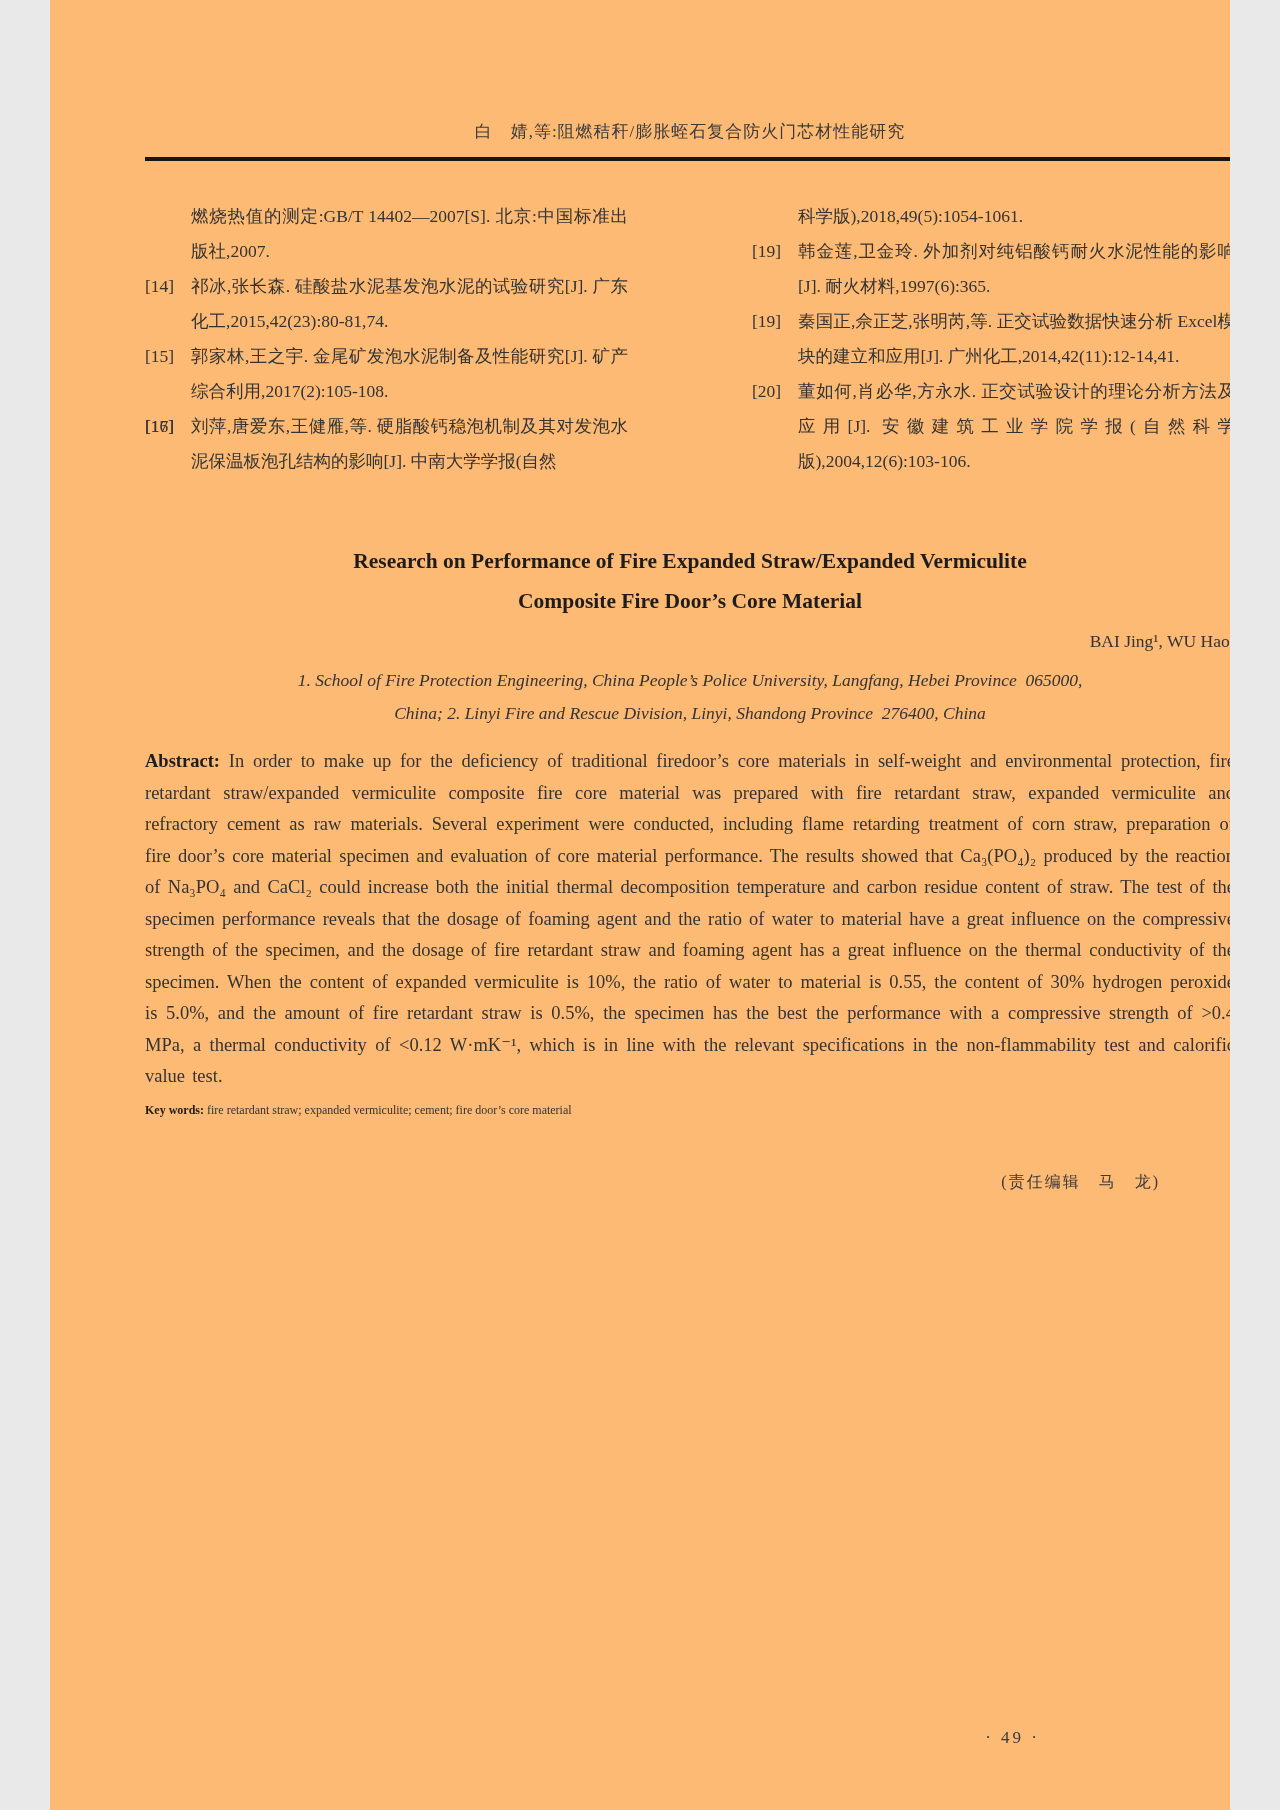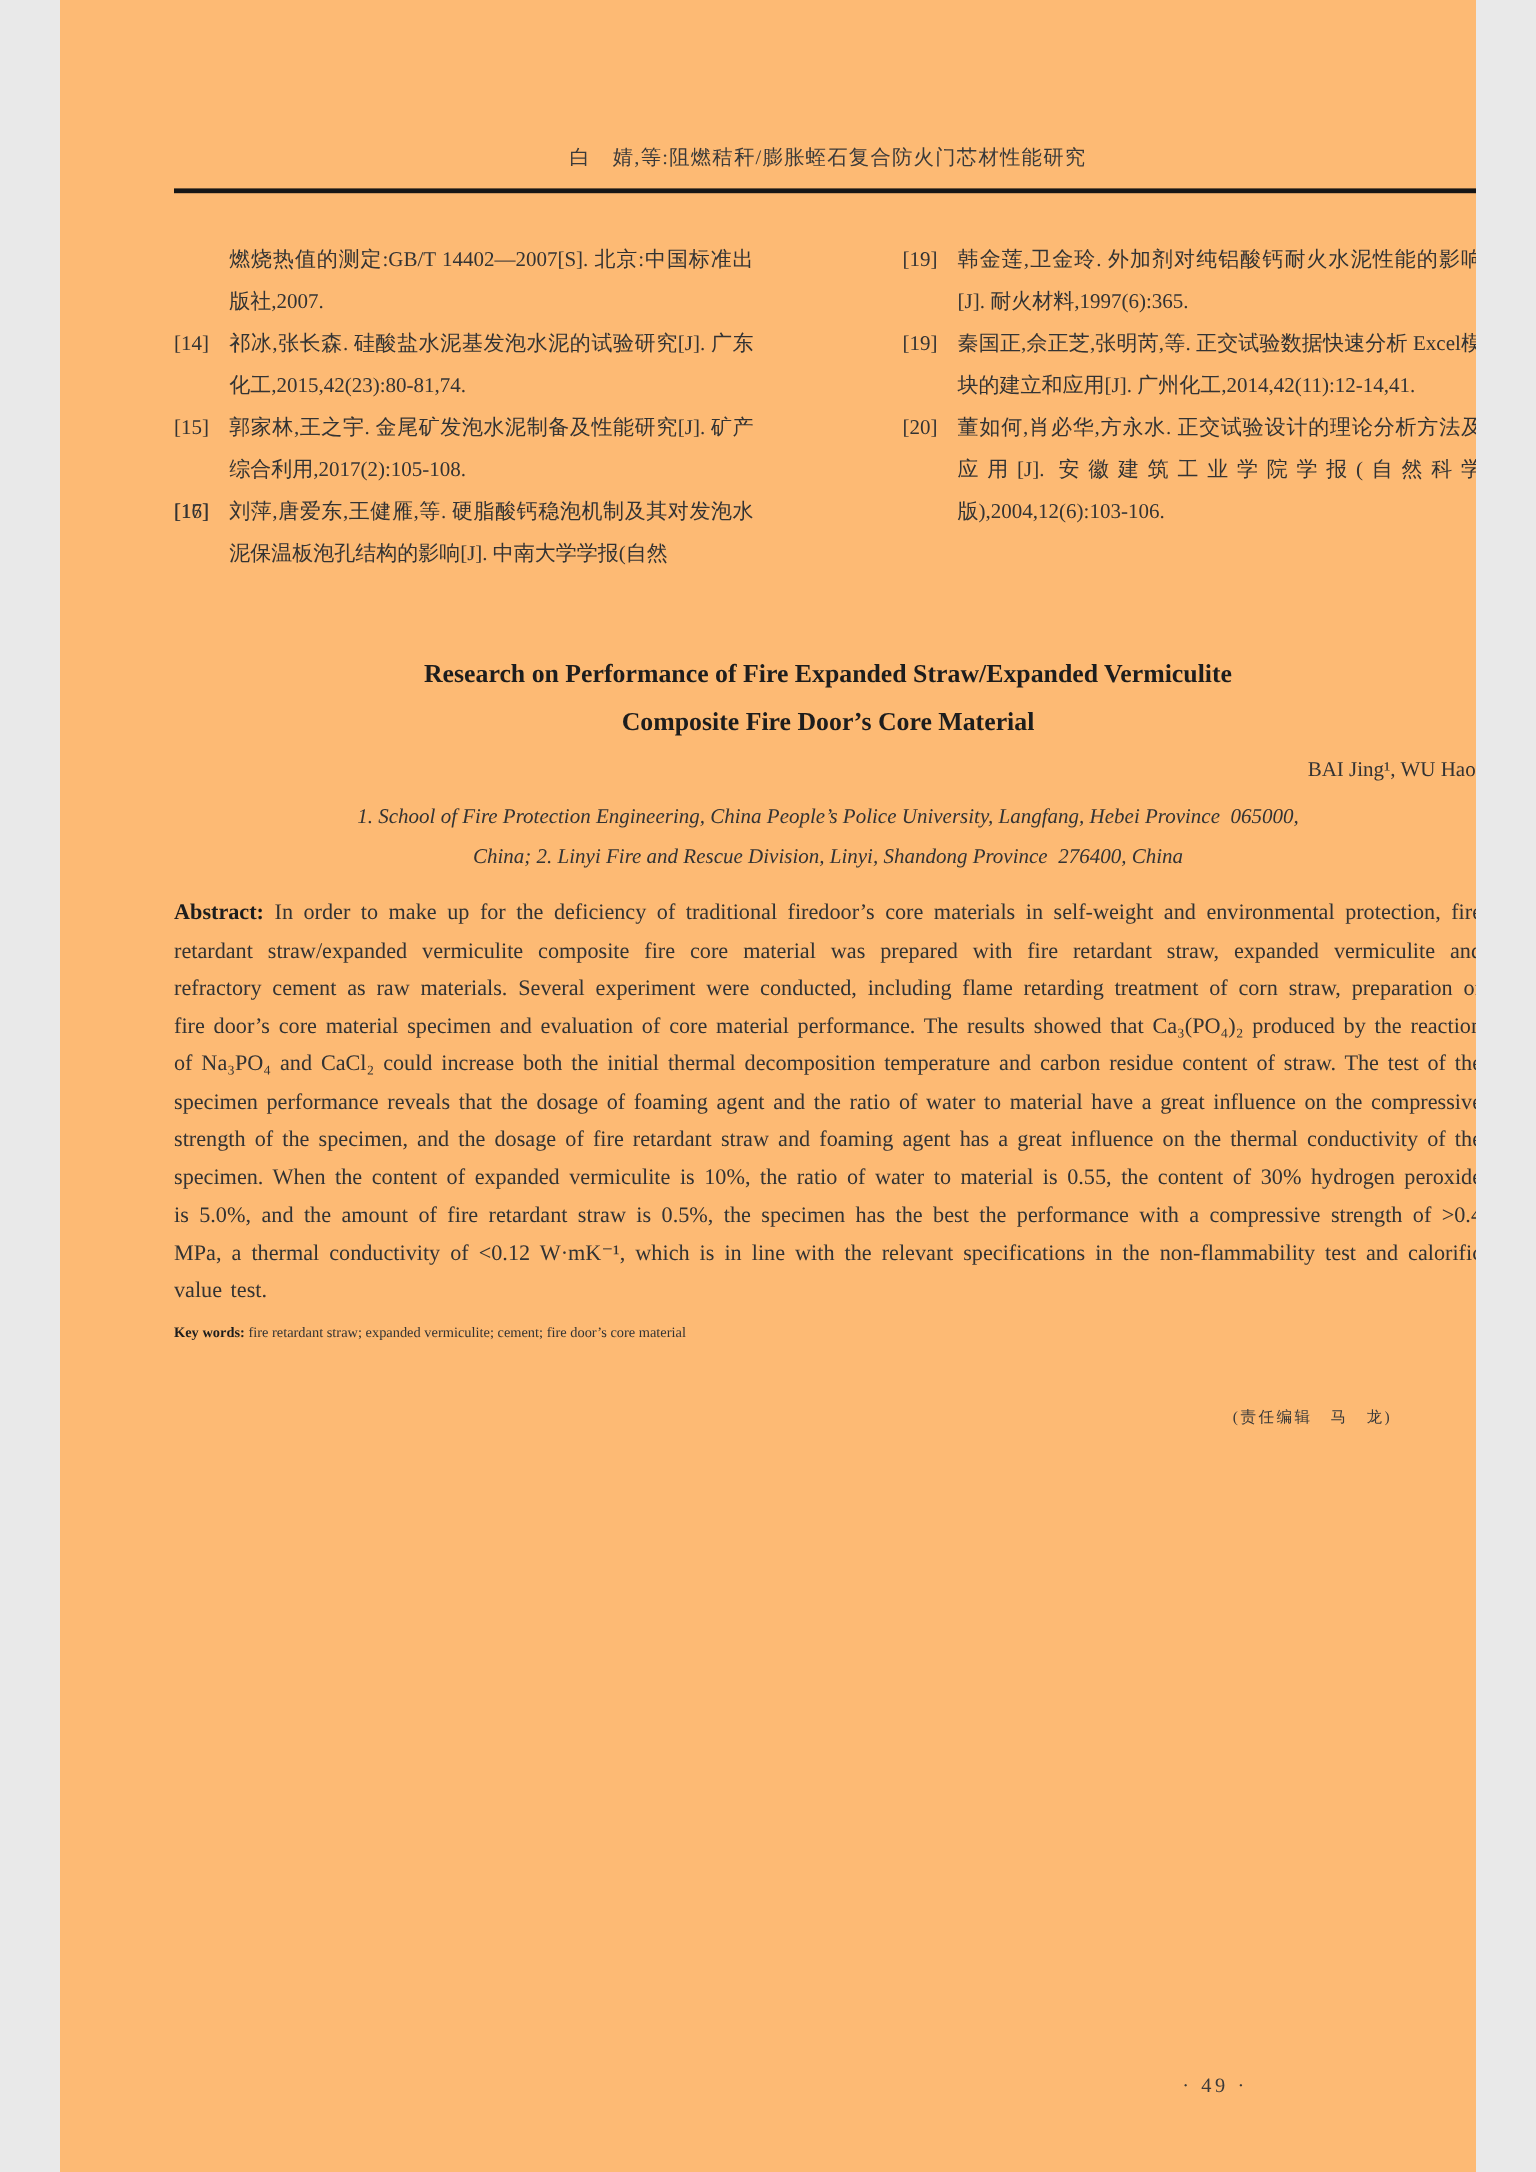--- a/index.html
+++ b/index.html
@@ -91,21 +91,21 @@
     margin-top: 2px;
     font-size: 12px;
     line-height: 31.5px;
     text-align: left;
     color: #333;
   }
   .editor-note {
     margin-top: 46px;
     text-align: right;
     padding-right: 75px;
-    font-size: 13px;
+    font-size: 16px;
     color: #3a3a3a;
     letter-spacing: 2px;
   }
   .page-number {
     position: absolute;
     right: 190px;
     top: 1728px;
     font-size: 17px;
     color: #3a3a3a;
     letter-spacing: 3px;
@@ -137,20 +137,24 @@
         <div class="ref">
           <span class="ref-marker">[16]</span>
         </div>
         <div class="ref">
           <span class="ref-marker">[17]</span>
           <span class="ref-text">刘萍,唐爱东,王健雁,等. 硬脂酸钙稳泡机制及其对发泡水泥保温板泡孔结构的影响[J]. 中南大学学报(自然</span>
         </div>
       </div>
       <div class="col">
         <div class="ref">
+          <span class="ref-marker"></span>
+          <span class="ref-text">科学版),2018,49(5):1054-1061.</span>
+        </div>
+        <div class="ref">
           <span class="ref-marker">[19]</span>
           <span class="ref-text">韩金莲,卫金玲. 外加剂对纯铝酸钙耐火水泥性能的影响[J]. 耐火材料,1997(6):365.</span>
         </div>
         <div class="ref">
           <span class="ref-marker">[19]</span>
           <span class="ref-text">秦国正,佘正芝,张明芮,等. 正交试验数据快速分析 Excel模块的建立和应用[J]. 广州化工,2014,42(11):12-14,41.</span>
         </div>
         <div class="ref">
           <span class="ref-marker">[20]</span>
           <span class="ref-text">董如何,肖必华,方永水. 正交试验设计的理论分析方法及应用[J]. 安徽建筑工业学院学报(自然科学版),2004,12(6):103-106.</span>

